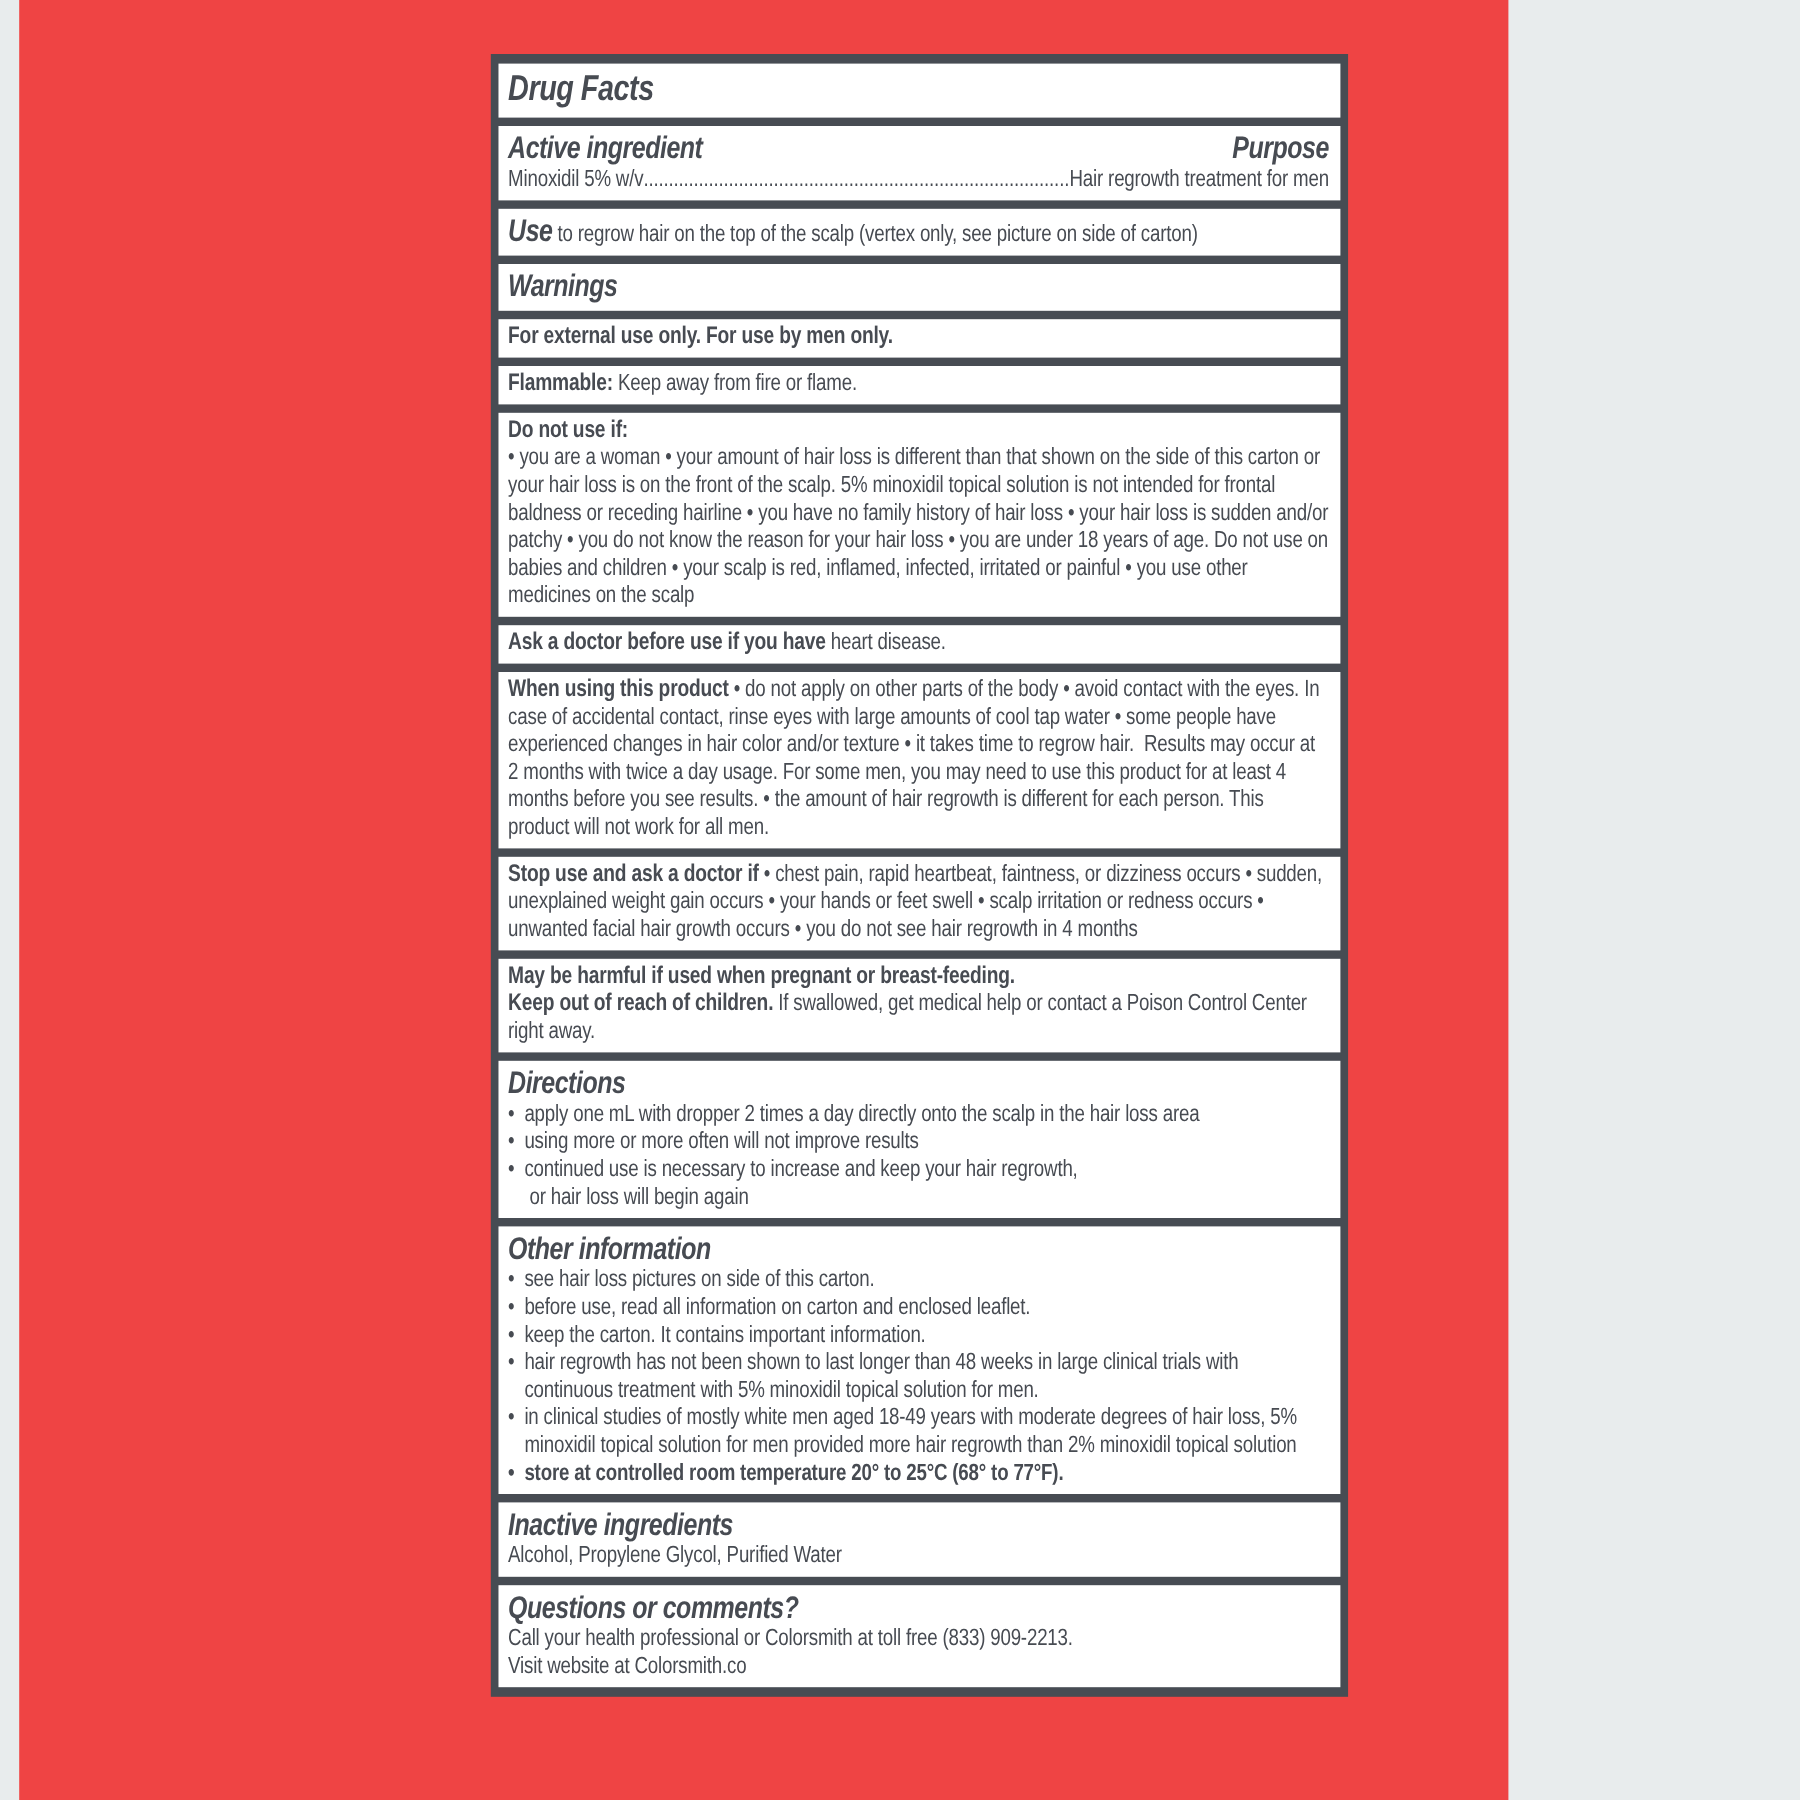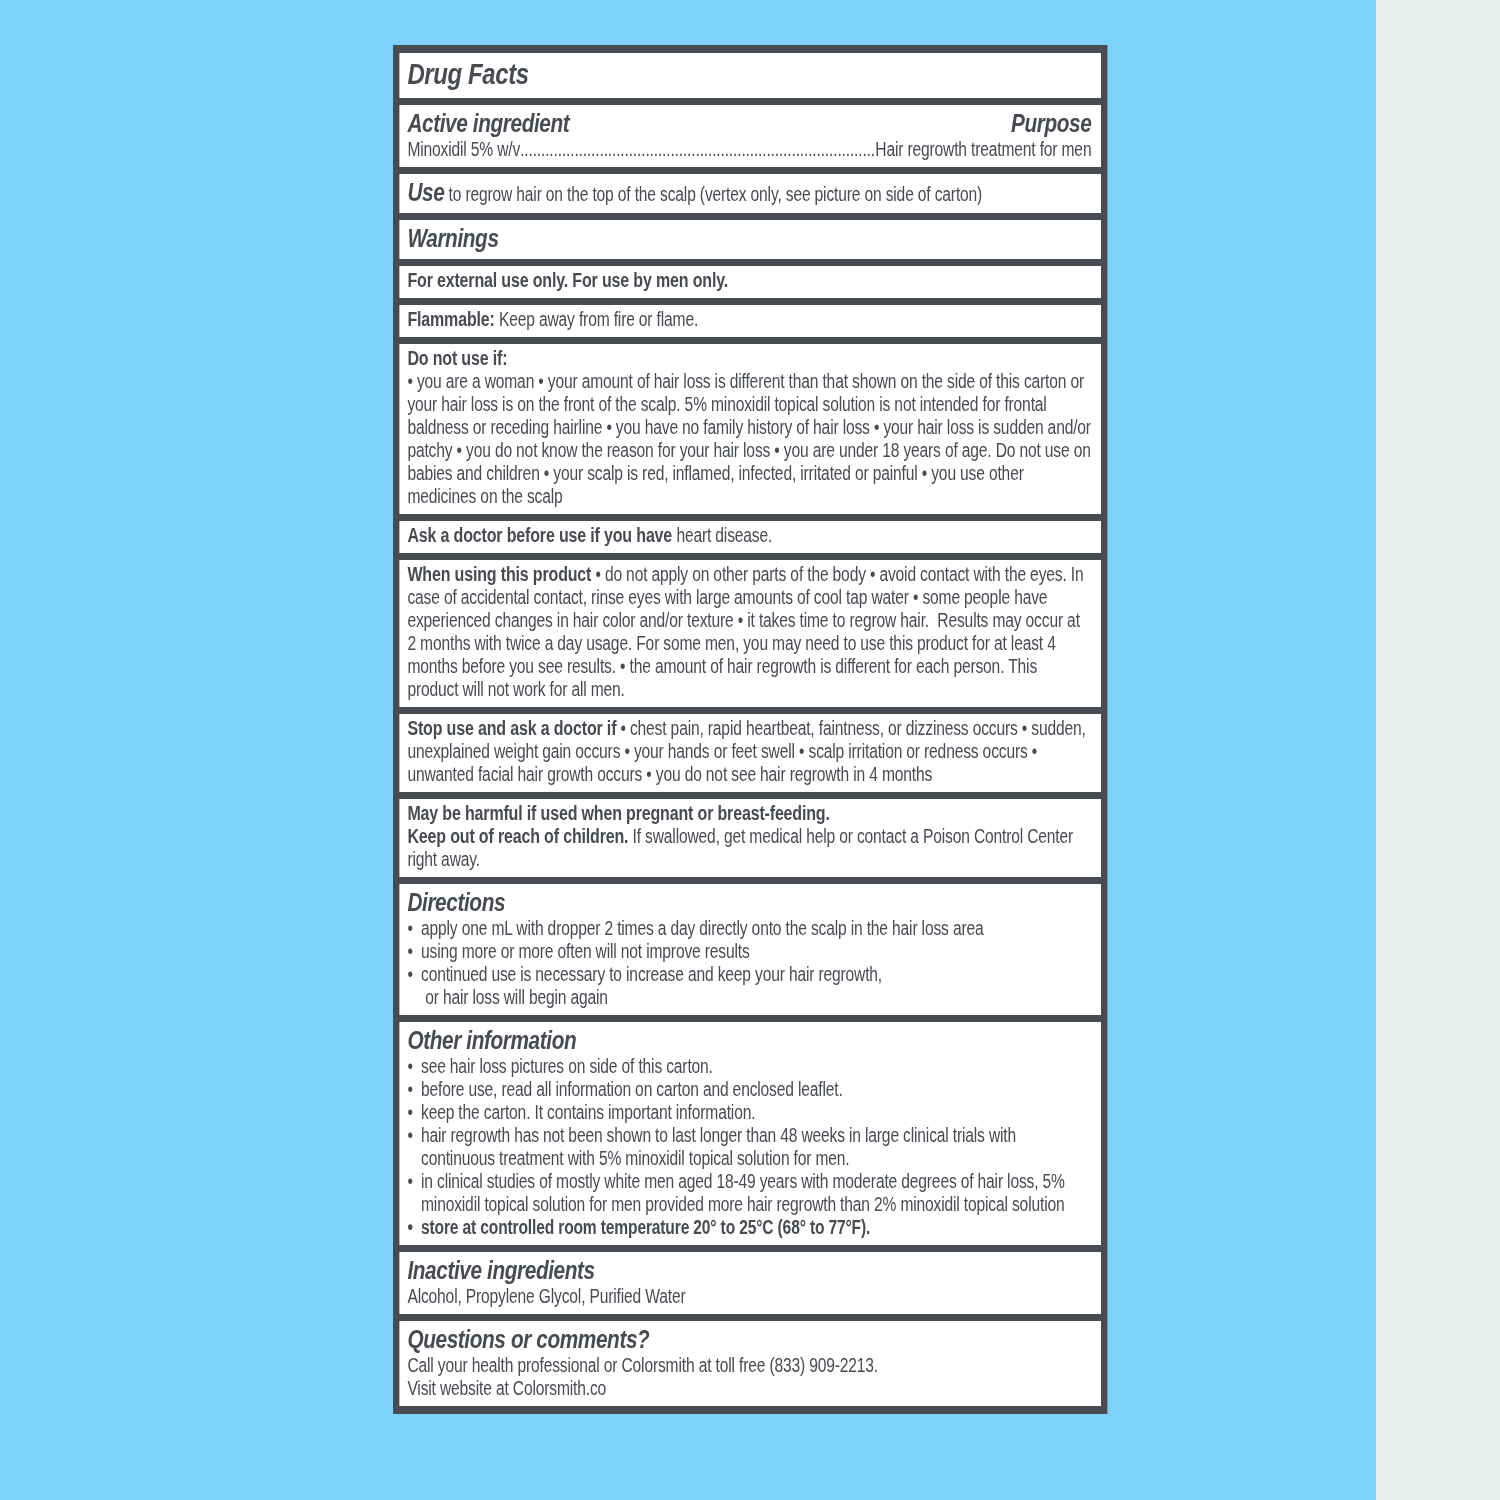--- a/index.html
+++ b/index.html
@@ -1,21 +1,21 @@
 <!DOCTYPE html>
 <html><head>
 <meta charset="utf-8">
 <style>
   html,body { margin:0; padding:0; }
   body {
     width:1500px; height:1500px;
     background:#e8eced;
     font-family:"Liberation Sans", sans-serif;
   }
-  .page { position:relative; width:1376px; height:1500px; background:#7dd3fc; overflow:hidden; }
+  .page { position:relative; width:1241px; height:1500px; background:#ef4444; overflow:hidden;margin-left:16px; }
   .panel {
     position:absolute; left:393px; top:45px; width:893px;
     background:#474c53; padding:8px; box-sizing:border-box;
     display:flex; flex-direction:column; gap:7px;
     transform:scaleX(0.8); transform-origin:top left;
   }
   .box { background:#ffffff; color:#474b52; padding:3px 12px 6px 10px; box-sizing:border-box; }
   .p { margin:0; font-size:19.5px; line-height:23px; letter-spacing:-0.2px; white-space:pre-wrap; }
   .seg-b  { font-weight:700; font-size:20px; }
   .seg-h0 { font-weight:700; font-style:italic; font-size:30px; line-height:36px; letter-spacing:-0.5px; }

